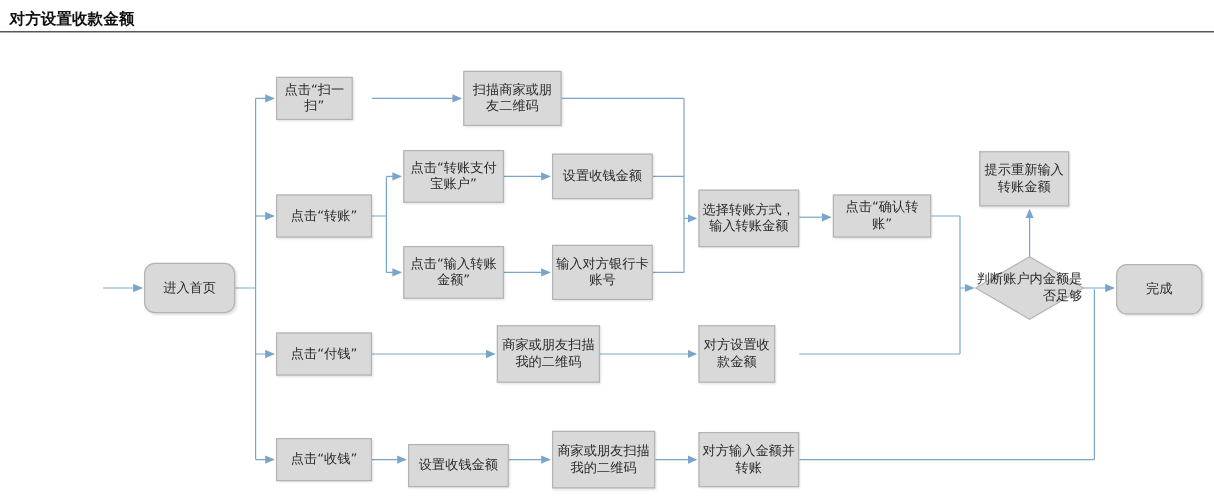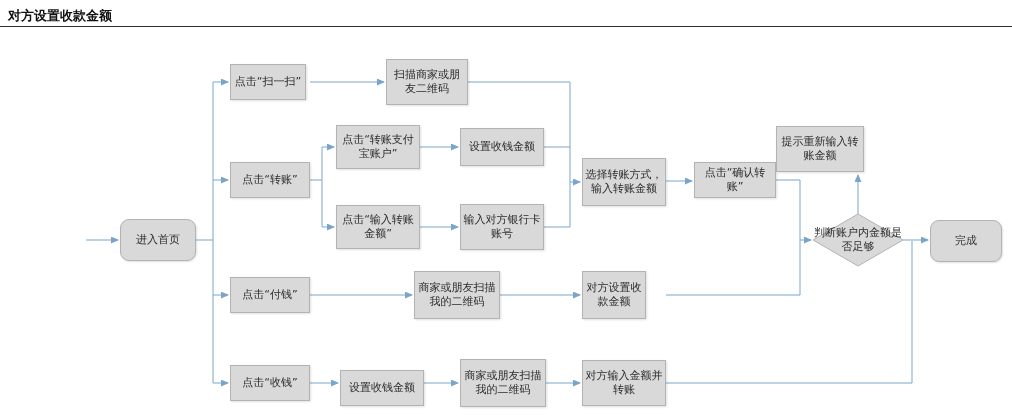--- a/index.html
+++ b/index.html
@@ -15,21 +15,21 @@
     border: 1px solid var(--node-border, #b3b3b3);
     display: flex; align-items: center; justify-content: center;
     text-align: center; font-size: 11px; line-height: 1.3; color: #2b2b2b;
     padding: 0 2px;
     box-shadow: 1px 1px 2px rgba(0,0,0,0.12);
   }
   .round { border-radius: 9px; }
   .diamond-text {
     position: absolute; background: transparent; border: none;
     display: flex; align-items: center; justify-content: center;
-    text-align: center; font-size: 11px; line-height: 1.3; color: #2b2b2b;
+    text-align: right; font-size: 11px; line-height: 1.3; color: #2b2b2b;
   }
   path.conn { stroke: var(--connector, #7aa5cb); fill: none; stroke-width: 1; }
   #arrowhead path { fill: var(--connector, #7aa5cb); }
   .diamond-shape { fill: var(--node-fill, #d9d9d9); stroke: var(--node-border, #b3b3b3); }
 </style>
 </head>
 <body>
 
 <div class="canvas">
 
@@ -68,37 +68,37 @@
     <path class="conn" marker-end="url(#arrowhead)" d="M500,295 H580"></path>
     <path class="conn" marker-end="url(#arrowhead)" d="M310,383 H338"></path>
     <path class="conn" marker-end="url(#arrowhead)" d="M424,383 H458"></path>
     <path class="conn" marker-end="url(#arrowhead)" d="M546,383 H580"></path>
 
     <polygon class="diamond-shape" points="813,240 858,214 903,240 858,266"></polygon>
   </svg>
 
   <div class="node round" style="left:120px;top:219px;width:76px;height:42px">进入首页</div>
 
-  <div class="node" style="left:230px;top:64px;width:76px;height:36px">点击“扫一扫”</div>
+  <div class="node" style="left:230px;top:64px;width:64px;height:36px">点击“扫一扫”</div>
   <div class="node" style="left:386px;top:59px;width:82px;height:46px">扫描商家或朋友二维码</div>
 
   <div class="node" style="left:230px;top:162px;width:80px;height:36px">点击“转账”</div>
   <div class="node" style="left:336px;top:125px;width:84px;height:44px">点击“转账支付宝账户”</div>
   <div class="node" style="left:460px;top:128px;width:84px;height:38px">设置收钱金额</div>
   <div class="node" style="left:336px;top:205px;width:84px;height:44px">点击“输入转账金额”</div>
   <div class="node" style="left:460px;top:204px;width:84px;height:46px">输入对方银行卡账号</div>
   <div class="node" style="left:582px;top:158px;width:84px;height:48px">选择转账方式，输入转账金额</div>
   <div class="node" style="left:694px;top:162px;width:82px;height:36px">点击“确认转账”</div>
 
   <div class="node" style="left:230px;top:277px;width:80px;height:36px">点击“付钱”</div>
   <div class="node" style="left:414px;top:271px;width:86px;height:48px">商家或朋友扫描我的二维码</div>
   <div class="node" style="left:582px;top:271px;width:64px;height:48px">对方设置收款金额</div>
 
   <div class="node" style="left:230px;top:365px;width:80px;height:36px">点击“收钱”</div>
   <div class="node" style="left:340px;top:370px;width:84px;height:36px">设置收钱金额</div>
   <div class="node" style="left:460px;top:359px;width:86px;height:48px">商家或朋友扫描我的二维码</div>
   <div class="node" style="left:582px;top:360px;width:84px;height:46px">对方输入金额并转账</div>
 
-  <div class="node" style="left:776px;top:126px;width:88px;height:46px">提示重新输入转账金额</div>
+  <div class="node" style="left:816px;top:126px;width:75px;height:46px">提示重新输入转账金额</div>
   <div class="diamond-text" style="left:814px;top:216px;width:88px;height:48px">判断账户内金额是否足够</div>
   <div class="node round" style="left:930px;top:220px;width:72px;height:42px">完成</div>
 
 </div>
 
 </body></html>

